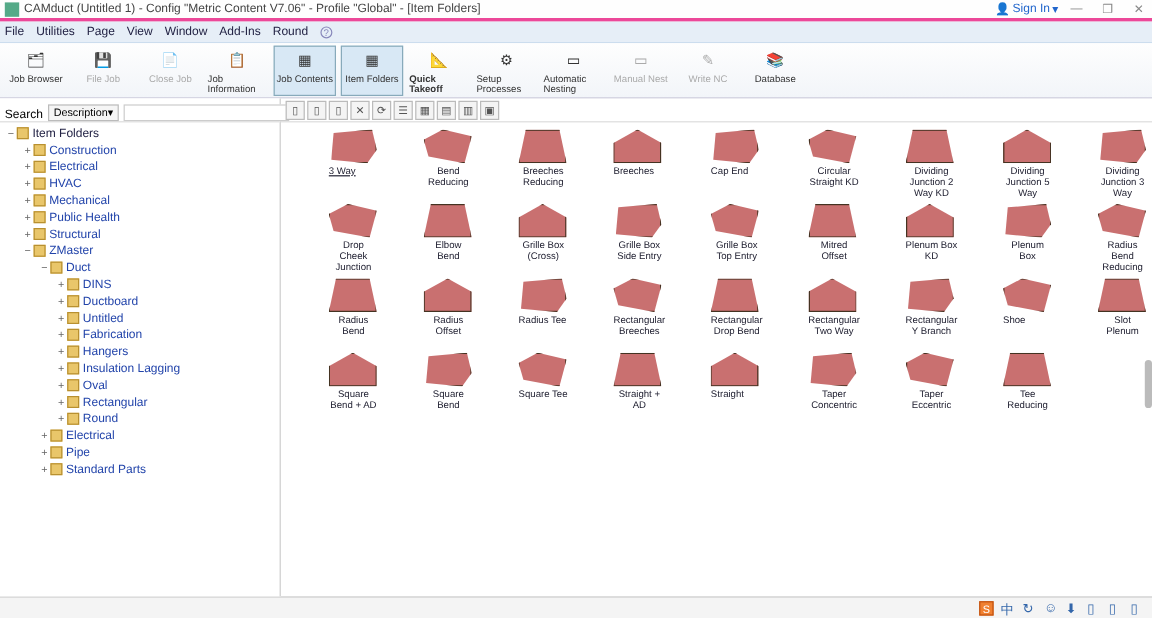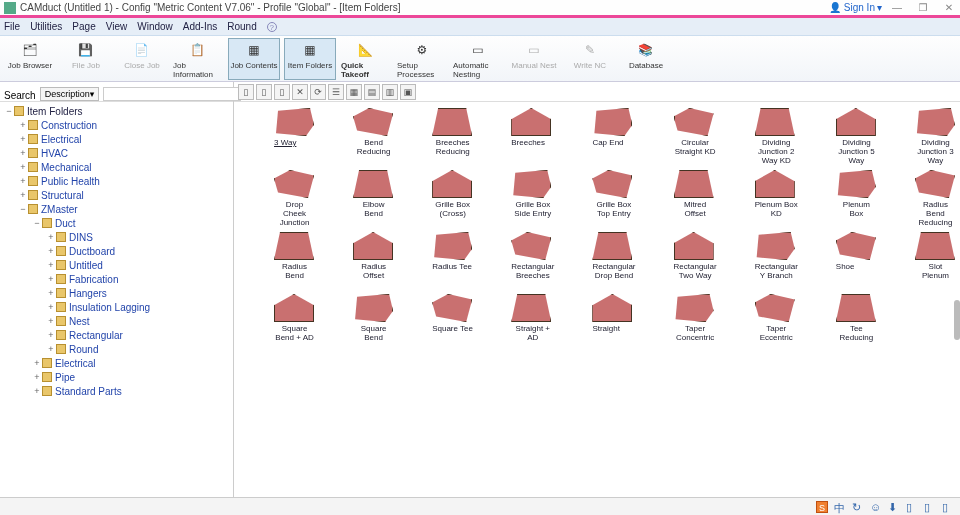--- a/index.html
+++ b/index.html
@@ -211,21 +211,21 @@
           <div class="lbl">Hangers</div>
         </div>
         <div class="tree-node blue" style="padding-left: 46px;">
           <div class="exp">+</div>
           <div class="fold"></div>
           <div class="lbl">Insulation Lagging</div>
         </div>
         <div class="tree-node blue" style="padding-left: 46px;">
           <div class="exp">+</div>
           <div class="fold"></div>
-          <div class="lbl">Nest</div>
+          <div class="lbl">Oval</div>
         </div>
         <div class="tree-node blue" style="padding-left: 46px;">
           <div class="exp">+</div>
           <div class="fold"></div>
           <div class="lbl">Rectangular</div>
         </div>
         <div class="tree-node blue" style="padding-left: 46px;">
           <div class="exp">+</div>
           <div class="fold"></div>
           <div class="lbl">Round</div>

